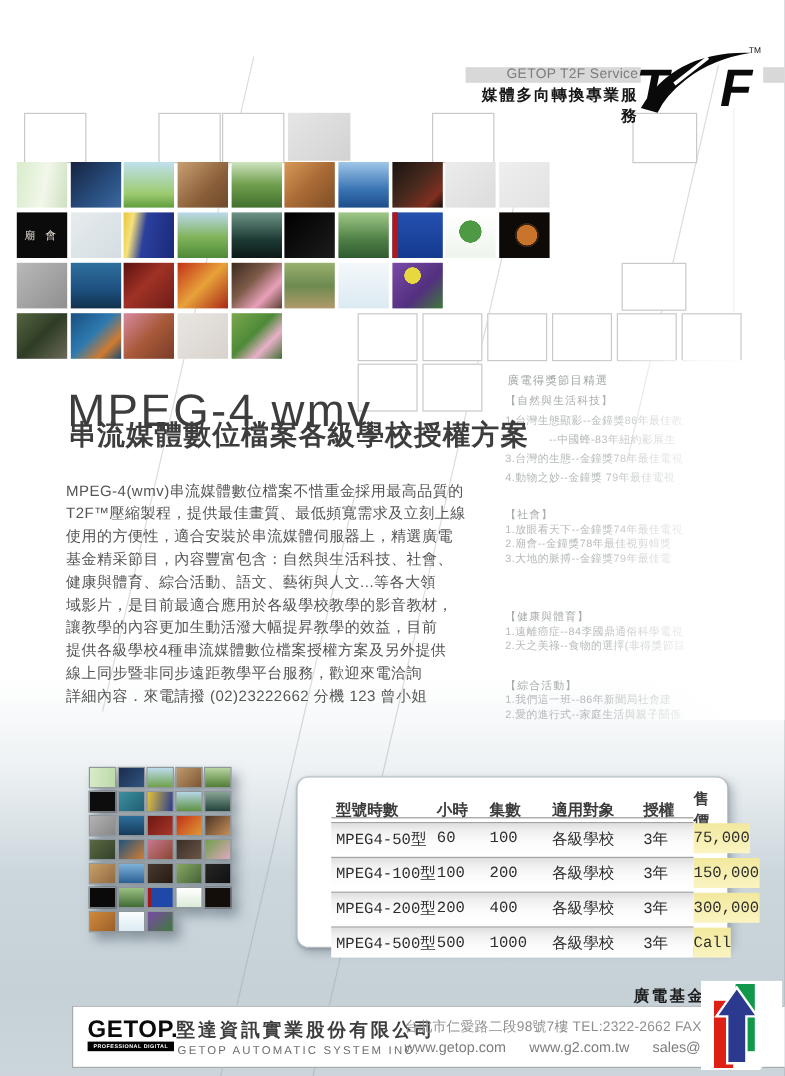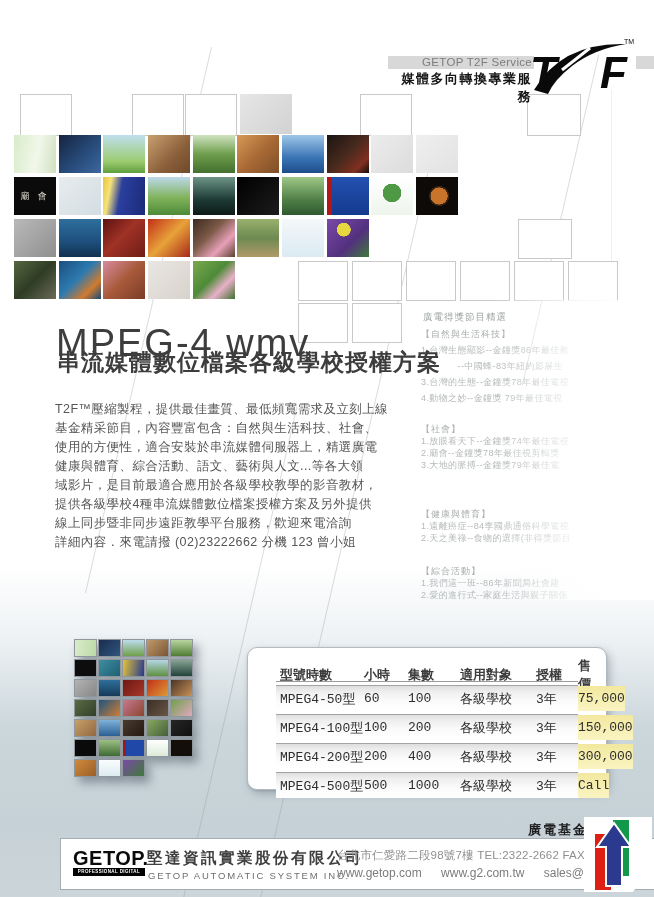--- a/index.html
+++ b/index.html
@@ -154,25 +154,27 @@
       <div class="mcell empty" style="left: 514px; top: 261px; width: 48px; height: 38px;"></div>
       <div class="mcell empty" style="left: 568px; top: 261px; width: 48px; height: 38px;"></div>
       <div class="mcell empty" style="left: 298px; top: 303px; width: 48px; height: 38px;"></div>
       <div class="mcell empty" style="left: 352px; top: 303px; width: 48px; height: 38px;"></div>
     </div>
 
   <div class="title1">MPEG-4 wmv</div>
   <div class="title2">串流媒體數位檔案各級學校授權方案</div>
 
   <div id="body-text">
+      <div>MPEG-4(wmv)串流媒體數位檔案不惜重金採用最高品質的</div>
       <div>T2F™壓縮製程，提供最佳畫質、最低頻寬需求及立刻上線</div>
+      <div>使用的方便性，適合安裝於串流媒體伺服器上，精選廣電</div>
       <div>基金精采節目，內容豐富包含：自然與生活科技、社會、</div>
-      <div>使用的方便性，適合安裝於串流媒體伺服器上，精選廣電</div>
       <div>健康與體育、綜合活動、語文、藝術與人文...等各大領</div>
       <div>域影片，是目前最適合應用於各級學校教學的影音教材，</div>
+      <div>讓教學的內容更加生動活潑大幅提昇教學的效益，目前</div>
       <div>提供各級學校4種串流媒體數位檔案授權方案及另外提供</div>
       <div>線上同步暨非同步遠距教學平台服務，歡迎來電洽詢</div>
       <div>詳細內容．來電請撥 (02)23222662 分機 123 曾小姐</div>
     </div>
 
   <div id="awards">
     <div class="aw-heading">廣電得獎節目精選</div>
   <div class="aw-sec" style="top: 21px;">
         <div class="aw-title" style="line-height: 16px;">【自然與生活科技】</div>
         <div class="aw-item" style="line-height: 16px;">1.台灣生態顯影--金鐘獎86年最佳教</div>

